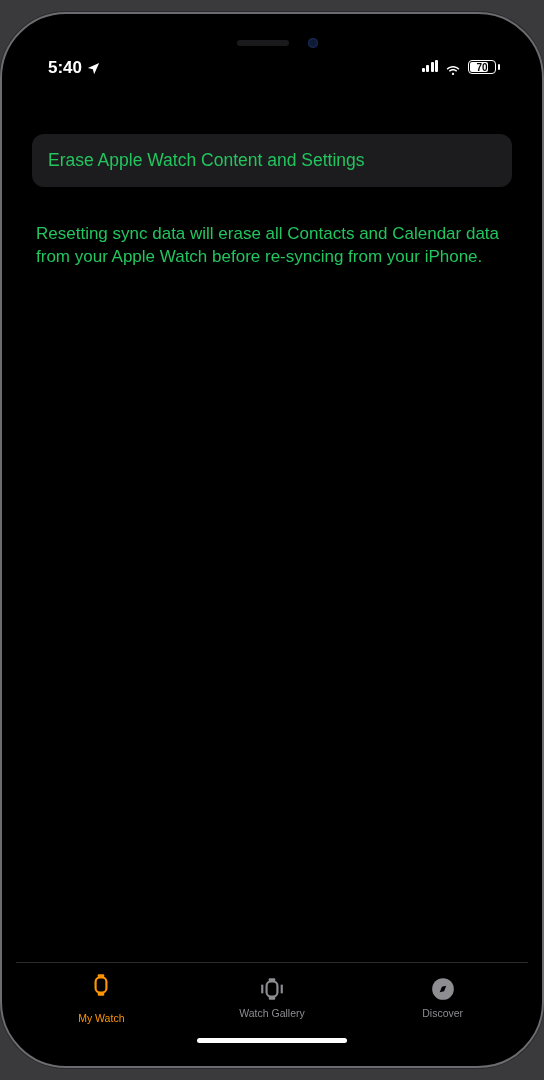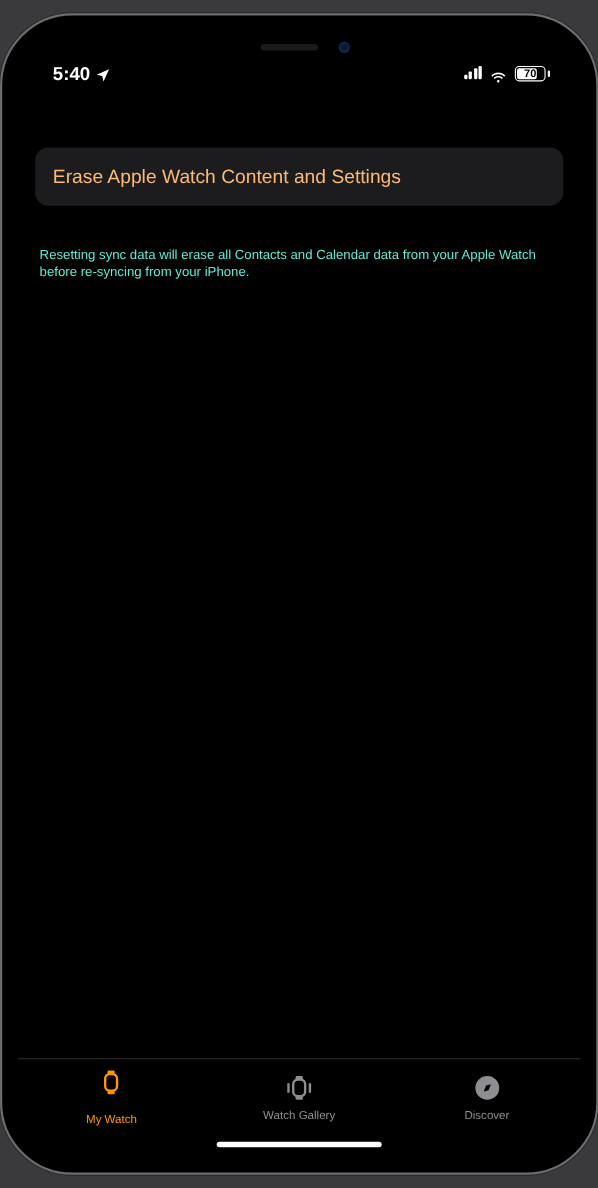--- a/index.html
+++ b/index.html
@@ -116,39 +116,39 @@
   }
   .content {
     flex:1;
     padding: 52px 16px 0 16px;
     overflow:hidden;
   }
   .row {
     background:#1c1c1e;
     border-radius:12px;
     padding: 16px 16px;
-    color:#fdba74;
+    color:#22c55e;
     font-size:17.5px;
     margin-bottom: 36px;
   }
   .row.highlight {
     position:relative;
     margin-bottom: 12px;
   }
   .row.highlight::after {
     content:"";
     position:absolute;
     inset:-5px;
     border: 5px solid #ff1a1a;
     border-radius: 30px;
     pointer-events:none;
   }
   .footer-text {
-    color:#5eead4;
-    font-size:12px;
+    color:#22c55e;
+    font-size:17px;
     line-height:1.35;
     padding: 0 4px;
   }
   .tab-bar {
     height: 90px;
     border-top: 0.5px solid #2c2c2e;
     display:flex;
     justify-content: space-around;
     align-items:center;
     padding-bottom: 20px;

